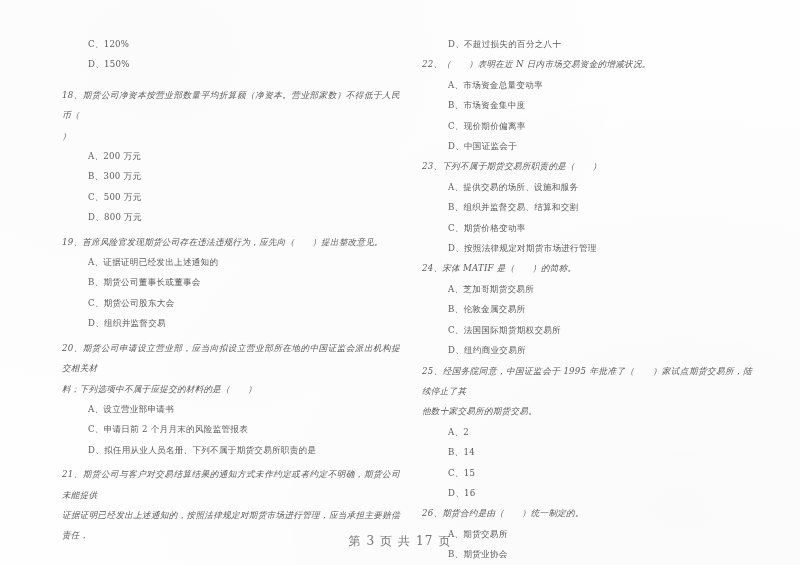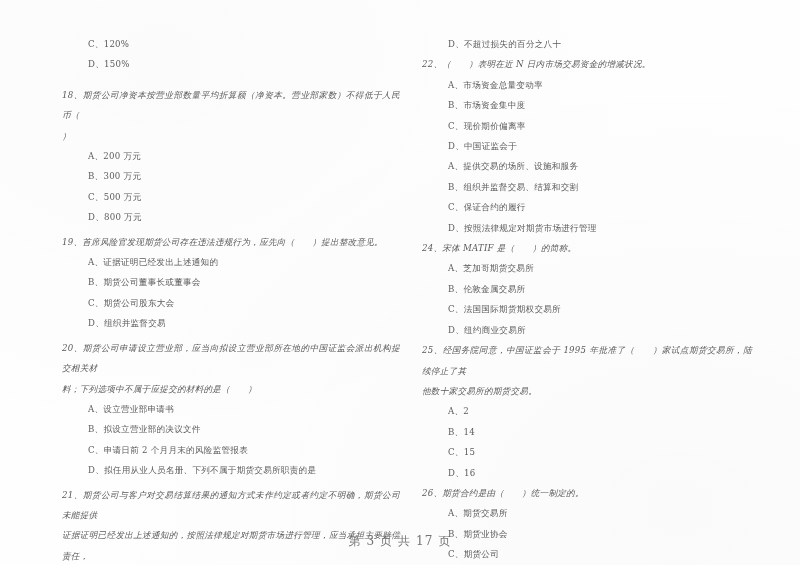--- a/index.html
+++ b/index.html
@@ -134,21 +134,20 @@
         <div class="opt">C、期货公司股东大会</div>
         <div class="opt">D、组织并监督交易</div>
       </div>
 
       <div class="spacer-sm"></div>
 
       <div>
         <div class="q q-stem">20、期货公司申请设立营业部，应当向拟设立营业部所在地的中国证监会派出机构提交相关材</div>
         <div class="q">料；下列选项中不属于应提交的材料的是（　　）</div>
         <div class="opt">A、设立营业部申请书</div>
-        <div class="opt">B、拟设立营业部的决议文件</div>
         <div class="opt">C、申请日前 2 个月月末的风险监管报表</div>
         <div class="opt">D、拟任用从业人员名册、下列不属于期货交易所职责的是</div>
       </div>
 
       <div class="spacer-sm"></div>
 
       <div>
         <div class="q q-stem">21、期货公司与客户对交易结算结果的通知方式未作约定或者约定不明确，期货公司未能提供</div>
         <div class="q">证据证明已经发出上述通知的，按照法律规定对期货市场进行管理，应当承担主要赔偿责任，</div>
 
@@ -162,23 +161,24 @@
 
       <div>
         <div class="q q-stem">22、（　　）表明在近 N 日内市场交易资金的增减状况。</div>
         <div class="opt">A、市场资金总量变动率</div>
         <div class="opt">B、市场资金集中度</div>
         <div class="opt">C、现价期价偏离率</div>
         <div class="opt">D、中国证监会于</div>
       </div>
 
       <div>
+        <div class="q q-stem">23、下列不属于期货交易所职责的是（　　）</div>
         <div class="opt">A、提供交易的场所、设施和服务</div>
         <div class="opt">B、组织并监督交易、结算和交割</div>
-        <div class="opt">C、保证合约的履行</div>
+        <div class="opt">C、期货价格变动率</div>
         <div class="opt">D、按照法律规定对期货市场进行管理</div>
       </div>
 
       <div>
         <div class="q q-stem">24、宋体 MATIF 是（　　）的简称。</div>
         <div class="opt">A、芝加哥期货交易所</div>
         <div class="opt">B、伦敦金属交易所</div>
         <div class="opt">C、法国国际期货期权交易所</div>
         <div class="opt">D、纽约商业交易所</div>
       </div>

